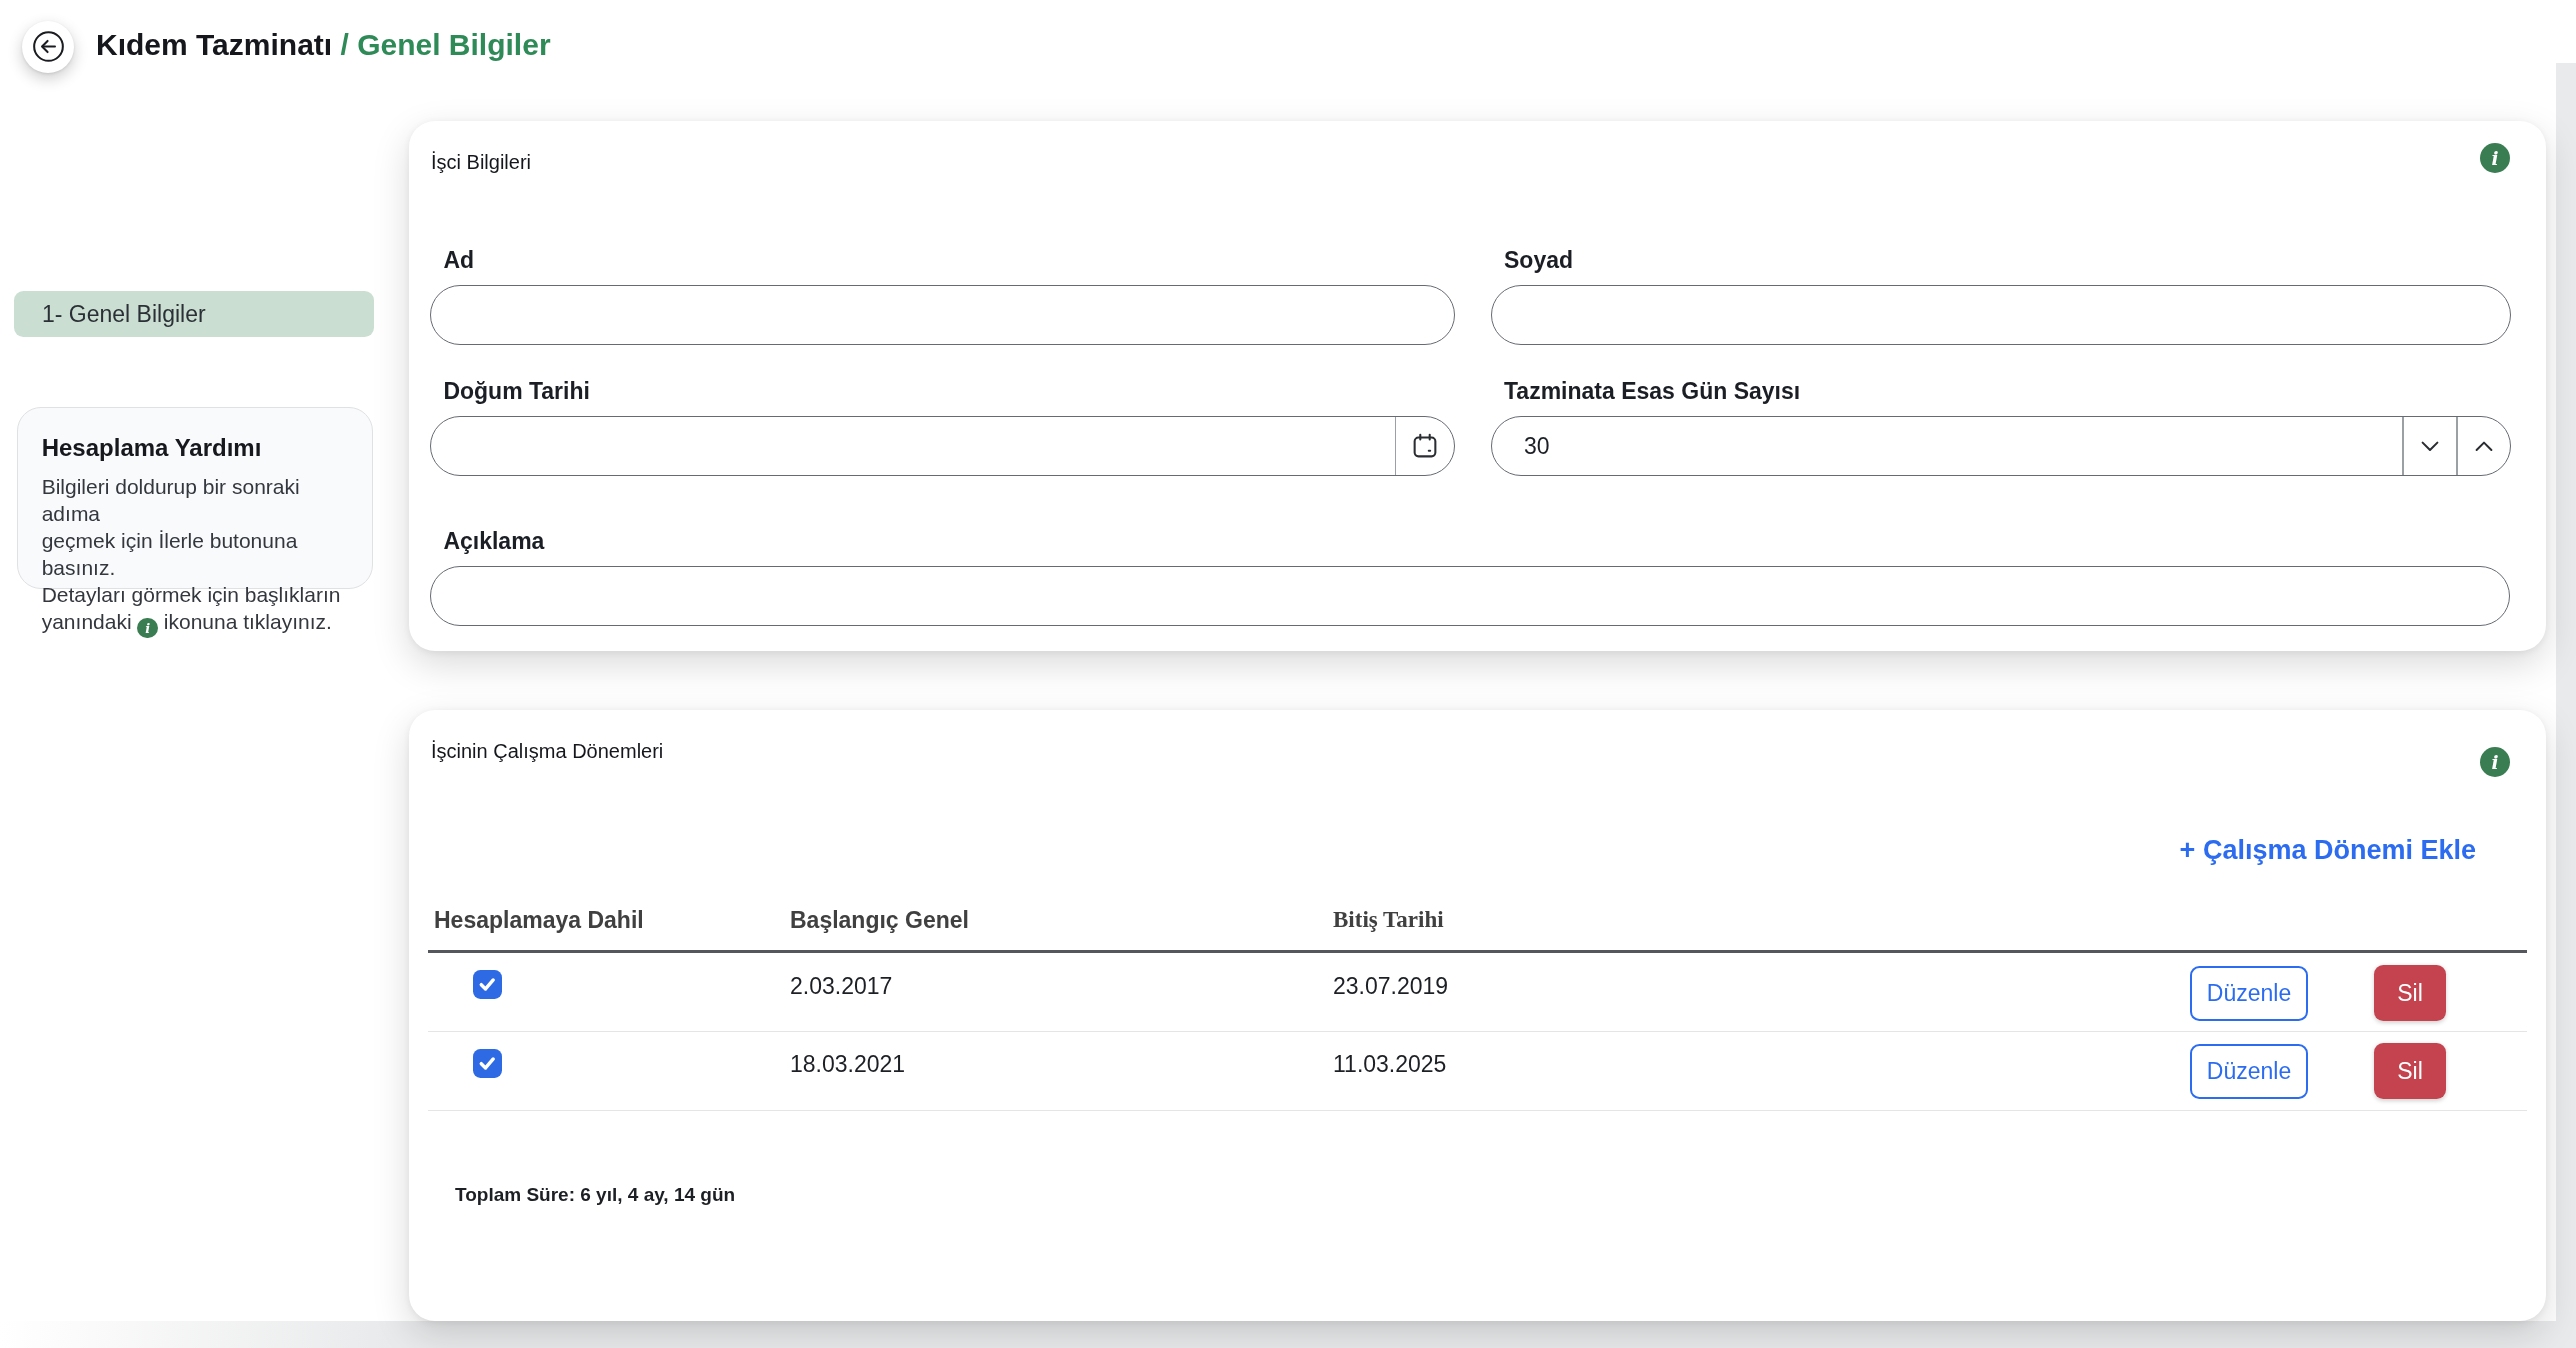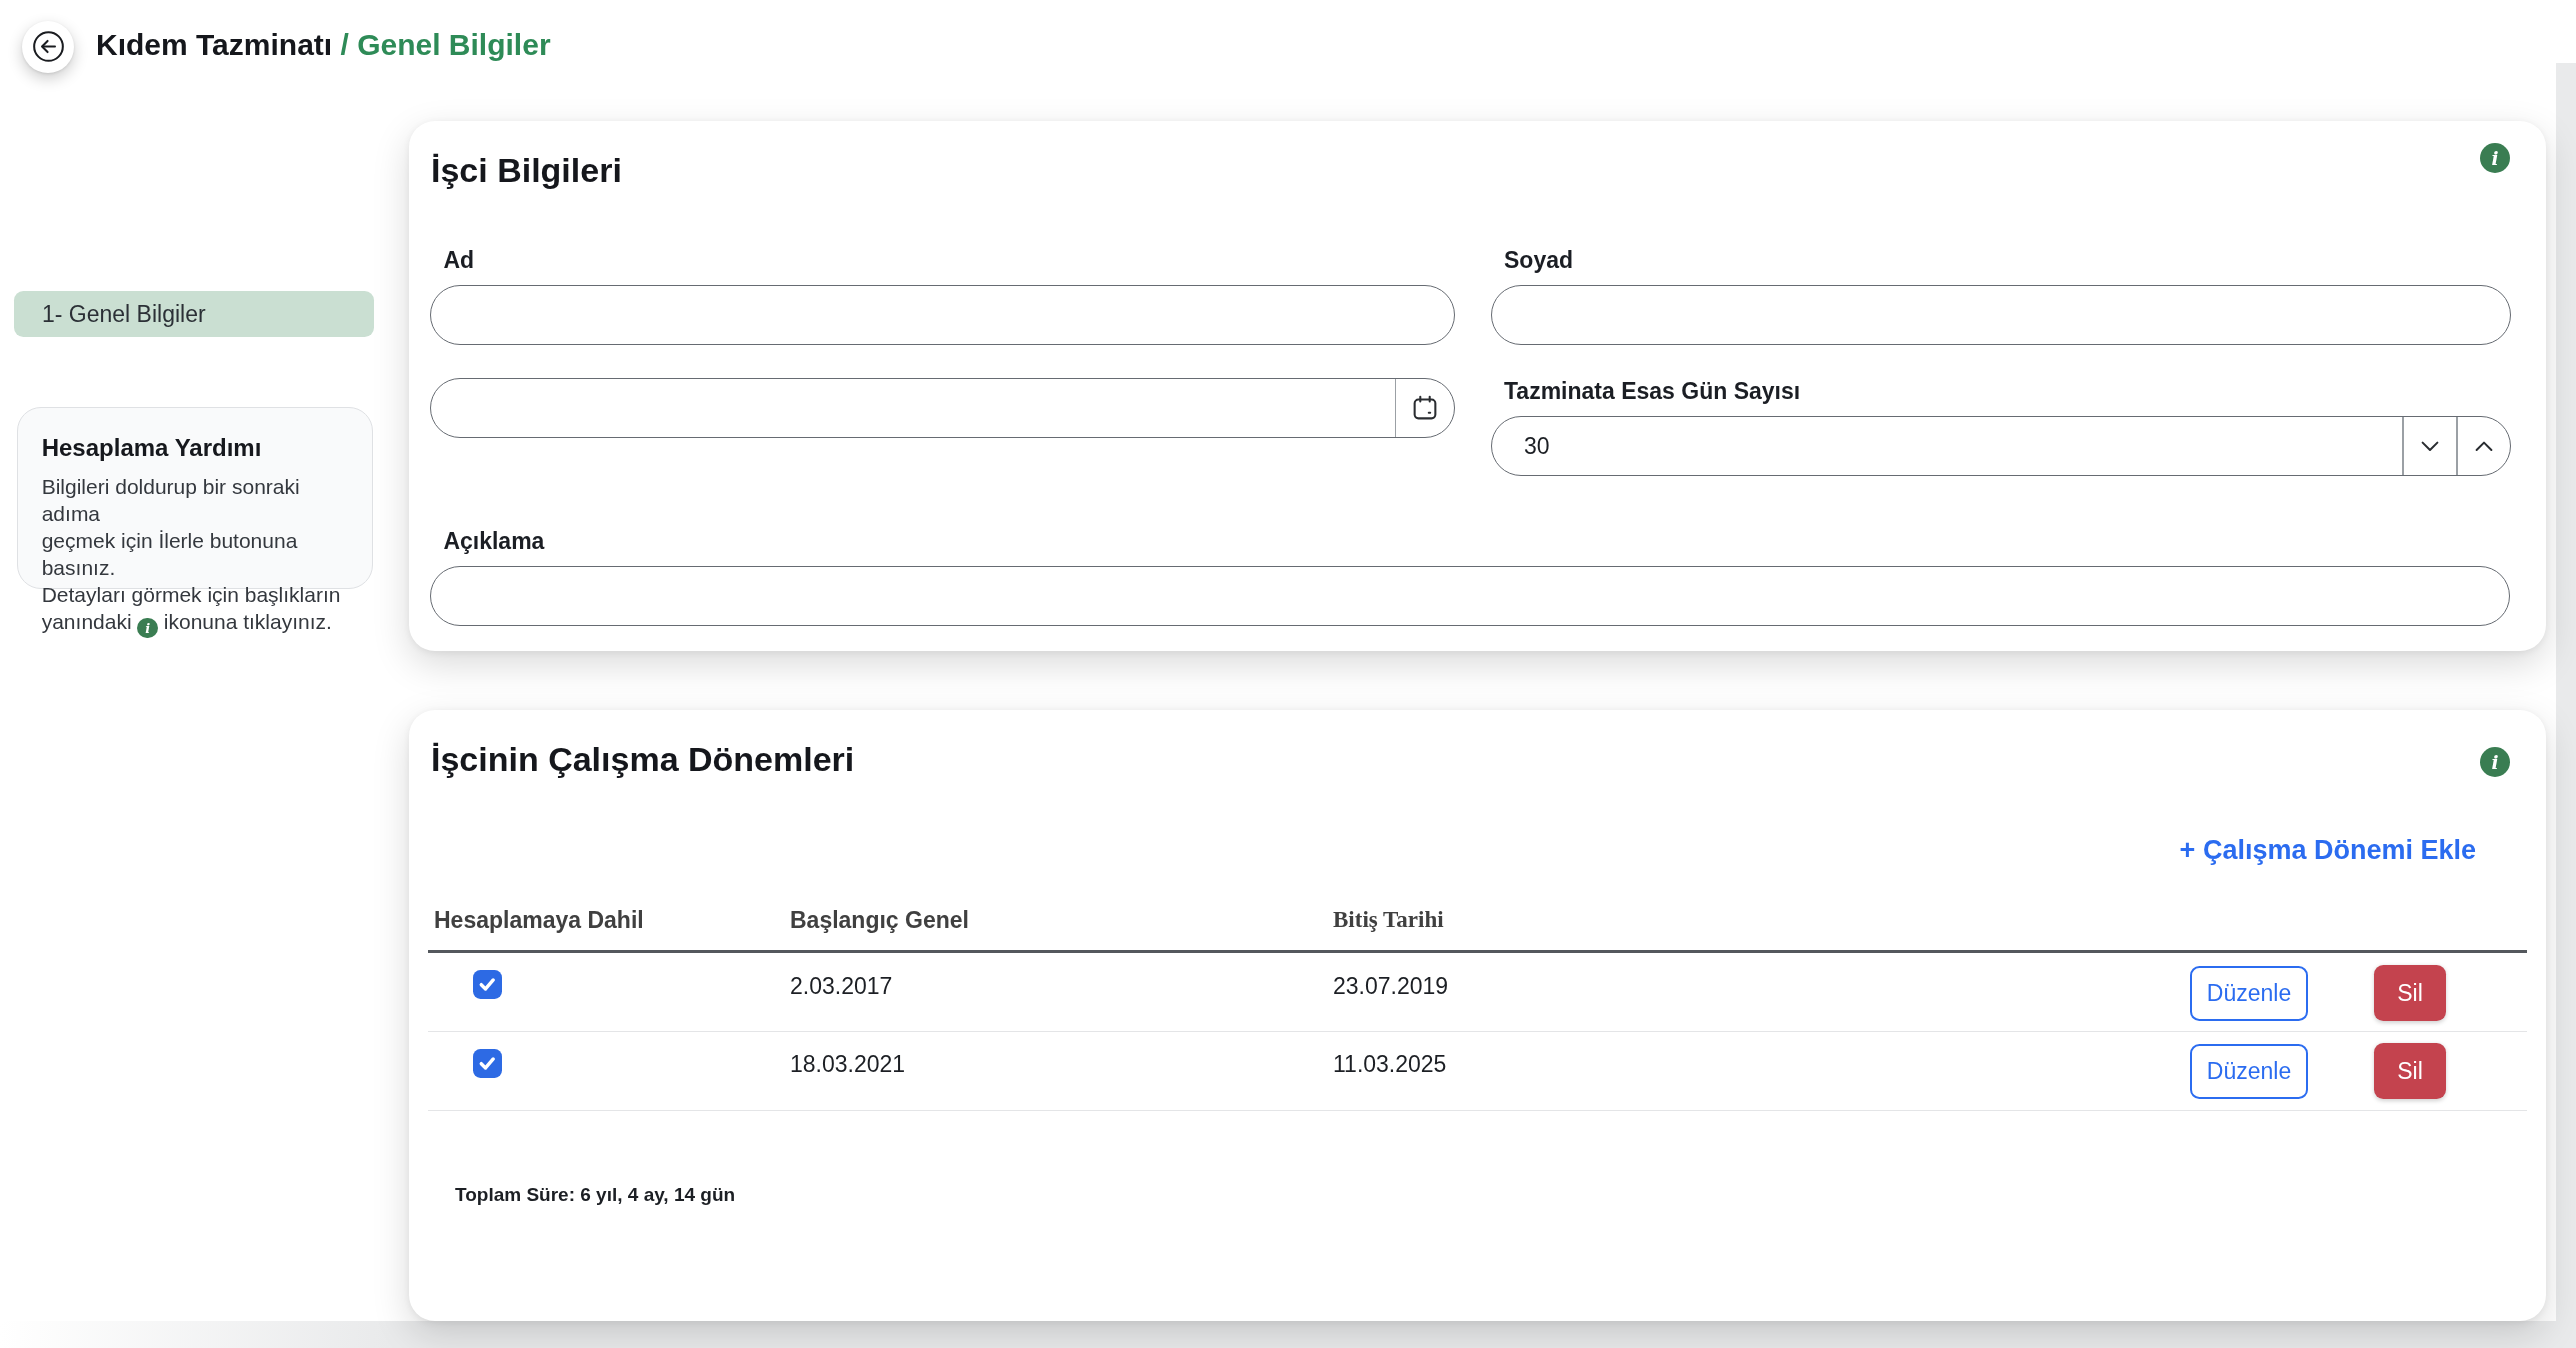--- a/index.html
+++ b/index.html
@@ -31,21 +31,21 @@
   .info-icon{display:inline-flex;align-items:center;justify-content:center;border-radius:50%;
     background:#3a7d52;color:#fff;font-family:"DejaVu Serif",serif;font-style:italic;font-weight:700;}
   .info-lg{width:30px;height:30px;font-size:18.6px;}
   .info-sm{width:20.5px;height:20.5px;font-size:13px;vertical-align:-3.7px;}
 
   
   .card{position:absolute;left:409px;width:2137px;background:#fff;border-radius:26px;
     box-shadow:0 13px 37px rgba(0,0,0,.15),0 1.9px 7.4px rgba(0,0,0,.06);}
   .card1{top:121px;height:530px;}
   .card2{top:710px;height:611px;}
-  .card-title{position:absolute;left:22px;top:30px;font-size:34px;font-weight:700;color:#15171c;white-space:nowrap;}
+  .card-title{position:absolute;left:22px;top:30px;font-size:20px;font-weight:400;color:#15171c;white-space:nowrap;}
   .card-info{position:absolute;left:2071px;top:22px;cursor:pointer;}
   .card2 .card-info{top:37px;}
 
   
   .field{position:absolute;}
   .field .flabel{font-size:23px;font-weight:700;color:#1b1e24;margin:0 0 11px 13px;}
   .pill{height:60px;border:1.9px solid #666b72;border-radius:31px;background:#fff;
     display:flex;align-items:center;box-sizing:border-box;overflow:hidden;}
   .pill .grow{flex:1;}
   .pill .vdiv{width:1.9px;align-self:stretch;background:#9ba0a5;}
@@ -136,20 +136,21 @@
     </div>
 
     <div class="field f-soyad">
       <div class="flabel">Soyad</div>
       <div class="pill">
         <span class="value"></span>
       </div>
     </div>
 
     <div class="field f-dogum">
+      <div class="flabel">Doğum Tarihi</div>
       <div class="pill">
         <span class="value"></span>
         <span class="grow"></span>
         <span class="vdiv"></span>
         <span class="icon-box">
           <svg width="32" height="32" viewBox="0 0 34 34" fill="none" stroke="#2a2d31" stroke-width="2.2" stroke-linecap="round" stroke-linejoin="round">
             <rect x="6" y="8" width="22" height="20" rx="4"></rect>
             <line x1="12" y1="5" x2="12" y2="10"></line>
             <line x1="22" y1="5" x2="22" y2="10"></line>
             <line x1="21" y1="22" x2="22.5" y2="22"></line>

